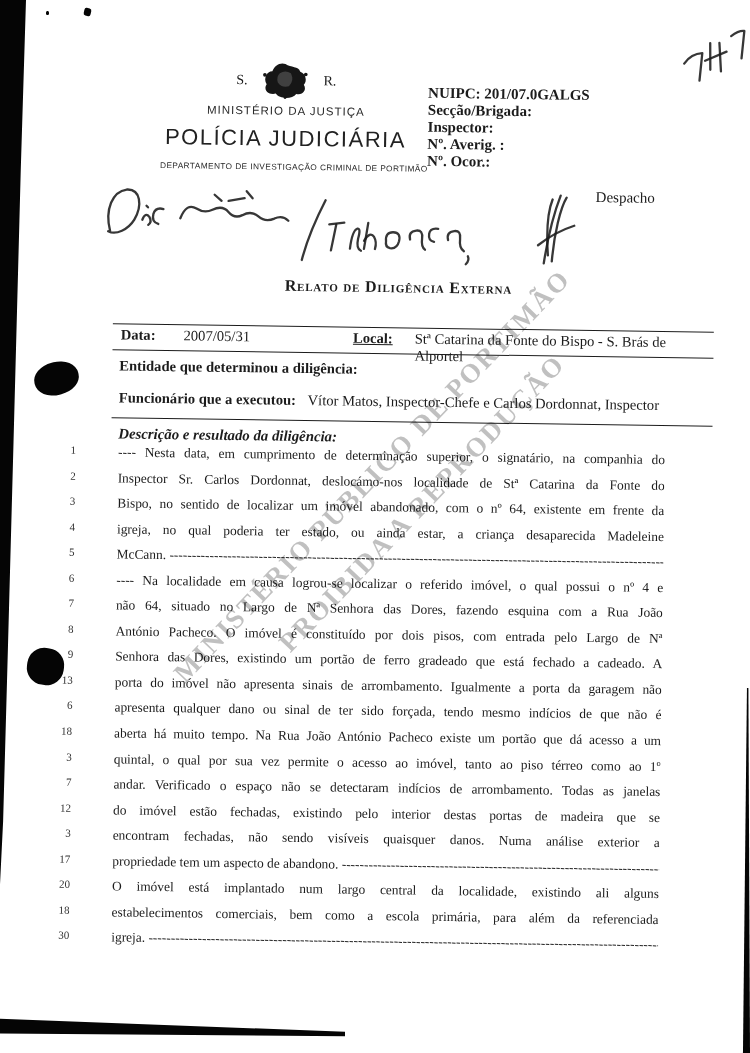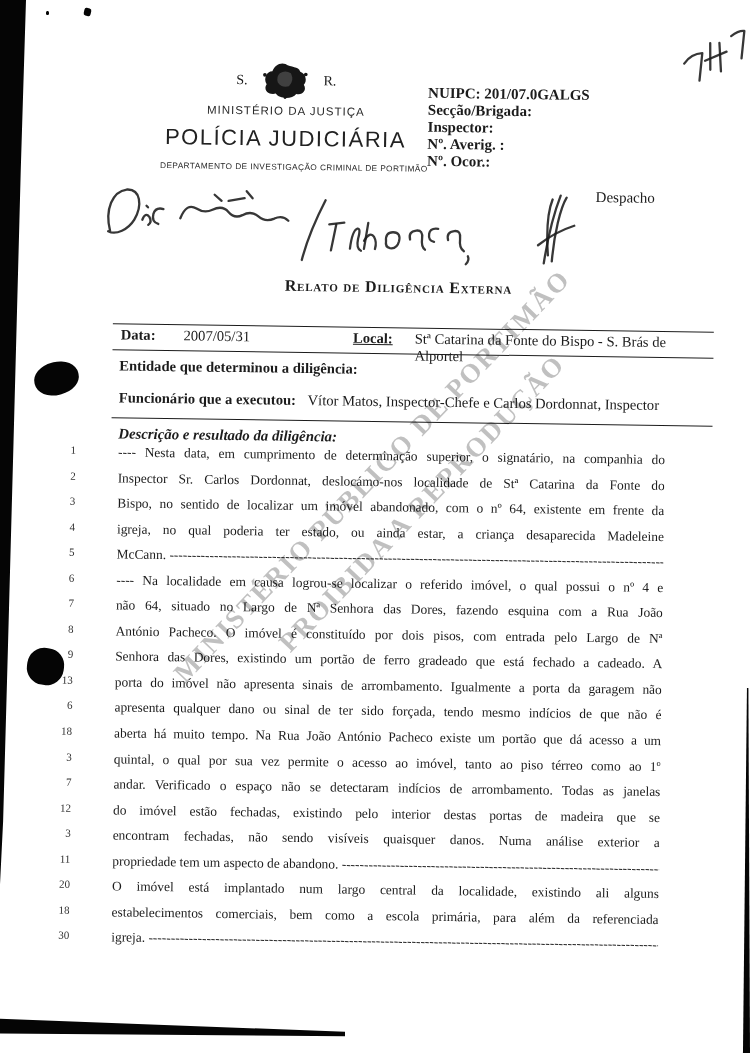--- a/index.html
+++ b/index.html
@@ -213,21 +213,21 @@
         </div>
       <div class="bl">
           <span class="n">12</span>
           <span class="t">do imóvel estão fechadas, existindo pelo interior destas portas de madeira que se</span>
         </div>
       <div class="bl">
           <span class="n">3</span>
           <span class="t">encontram fechadas, não sendo visíveis quaisquer danos. Numa análise exterior a</span>
         </div>
       <div class="bl">
-          <span class="n">11</span>
+          <span class="n">17</span>
           <span class="t">propriedade tem um aspecto de abandono. ---------------------------------------------------------------------------</span>
         </div>
       <div class="bl">
           <span class="n">20</span>
           <span class="t">O imóvel está implantado num largo central da localidade, existindo ali alguns</span>
         </div>
       <div class="bl">
           <span class="n">18</span>
           <span class="t">estabelecimentos comerciais, bem como a escola primária, para além da referenciada</span>
         </div>

